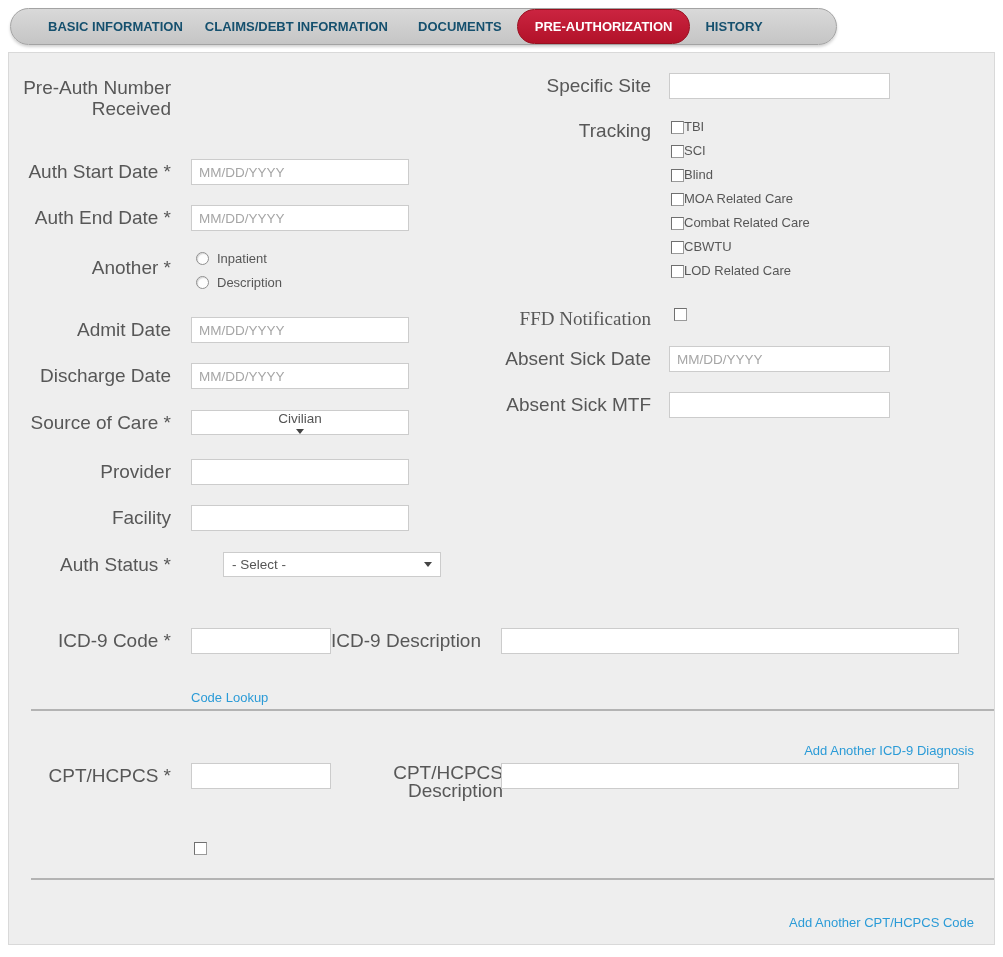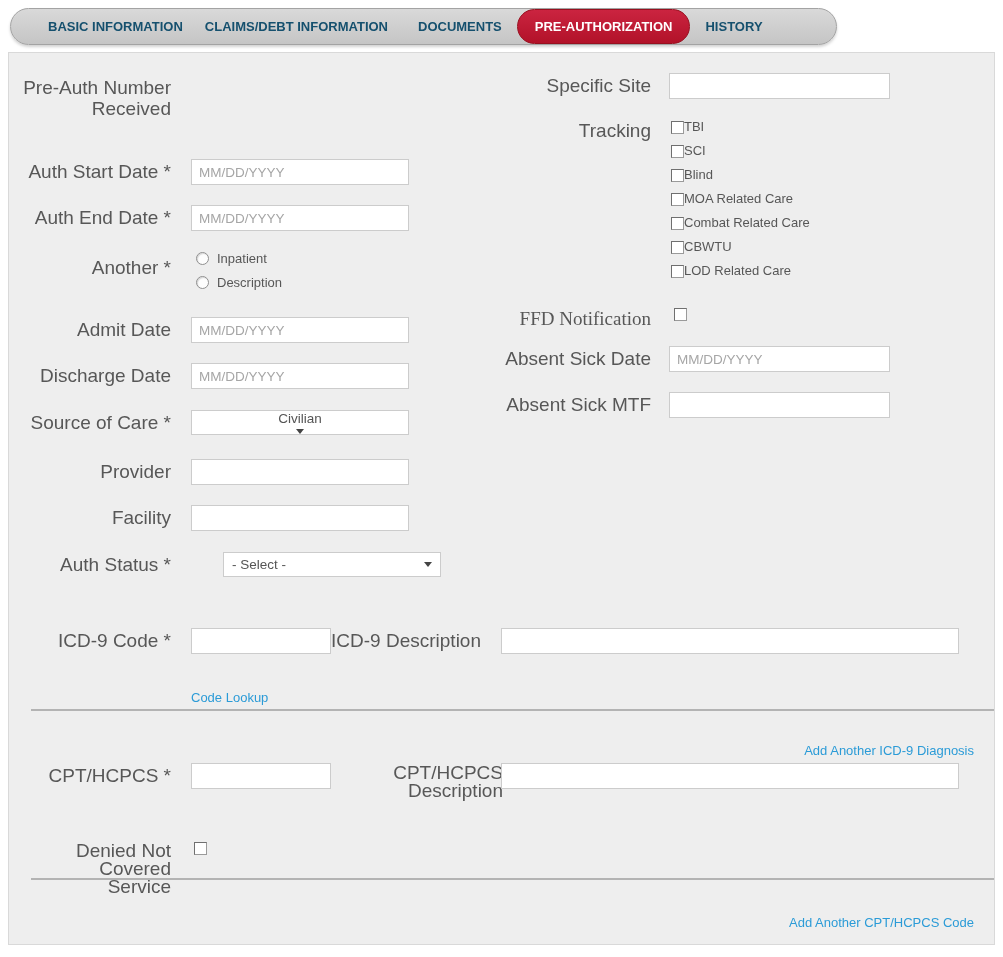--- a/index.html
+++ b/index.html
@@ -130,24 +130,20 @@
 
     <div class="lbl" style="left:12px; top:715px; width:150px;">CPT/HCPCS *</div>
     <input class="input" style="left: 182px; top: 710px; width: 140px;">
 
     <div class="lbl two" style="left:336px; top:711px; width:158px;">
       <div>CPT/HCPCS</div>
       <div>Description</div>
     </div>
     <input class="input" style="left: 492px; top: 710px; width: 458px;">
 
-    <div class="lbl two" style="left:12px; top:789px; width:150px;">
-      <div>Denied Not Covered</div>
-      <div>Service</div>
-    </div>
     <input type="checkbox" class="cb" style="left: 185px; top: 789px;">
 
     <div class="divider" style="top:825px;"></div>
 
     <a class="link" style="right:20px; top:862px;" href="#">Add Another CPT/HCPCS Code</a>
 
     <div class="lbl" style="left:492px; top:25px; width:150px;">Specific Site</div>
     <input class="input" style="left: 660px; top: 20px; width: 221px;">
 
     <div class="lbl" style="left:492px; top:70px; width:150px;">Tracking</div>

